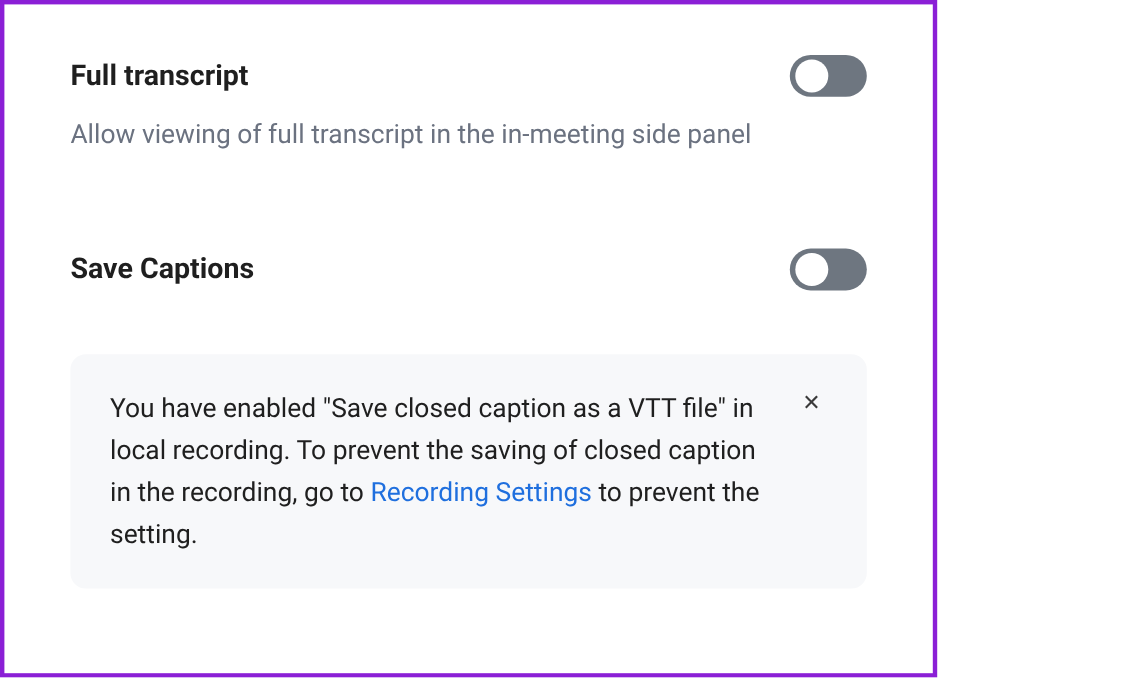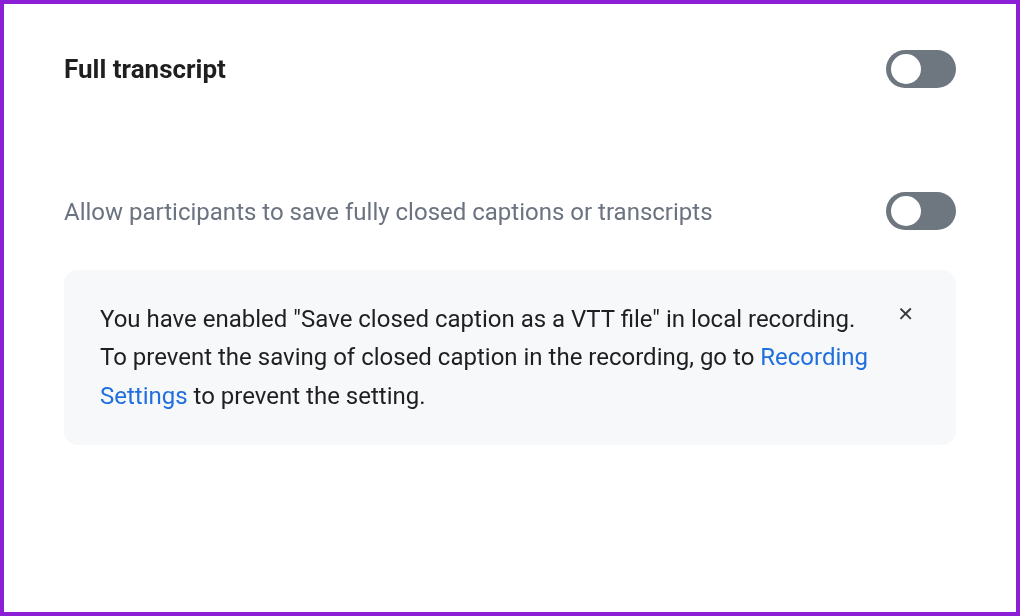--- a/index.html
+++ b/index.html
@@ -7,21 +7,21 @@
       margin: 0;
       padding: 0;
     }
     body {
       font-family: -apple-system, BlinkMacSystemFont, "Segoe UI", Roboto, Helvetica, Arial, sans-serif;
       background: #ffffff;
       width: 1024px;
       height: 616px;
     }
     .outer-frame {
-      width: 1020px;
+      width: 852px;
       height: 616px;
       border: 4px solid #8b1fd6;
       background: #ffffff;
       padding: 50px 60px 40px 60px;
     }
     .setting-row {
       display: flex;
       justify-content: space-between;
       align-items: flex-start;
       margin-bottom: 90px;
@@ -92,29 +92,30 @@
     }
   </style>
 </head>
 <body>
 
 <div class="outer-frame">
 
   <div class="setting-row">
     <div class="setting-text">
       <div class="setting-title">Full transcript</div>
+      <div class="setting-description">Allow viewing of full transcript in the in-meeting side panel</div>
     </div>
     <div class="toggle">
       <div class="toggle-knob"></div>
     </div>
   </div>
 
   <div class="setting-row second">
     <div class="setting-text">
-      <div class="setting-description">Allow participants to save fully closed captions or transcripts</div>
+      <div class="setting-title">Save Captions</div>
     </div>
     <div class="toggle">
       <div class="toggle-knob"></div>
     </div>
   </div>
 
   <div class="notice-box">
     <div class="notice-text">
       <span>You have enabled "Save closed caption as a VTT file" in local recording. To prevent the saving of closed caption in the recording, go to </span><a class="notice-link">Recording Settings</a><span> to prevent the setting.</span>
     </div>

